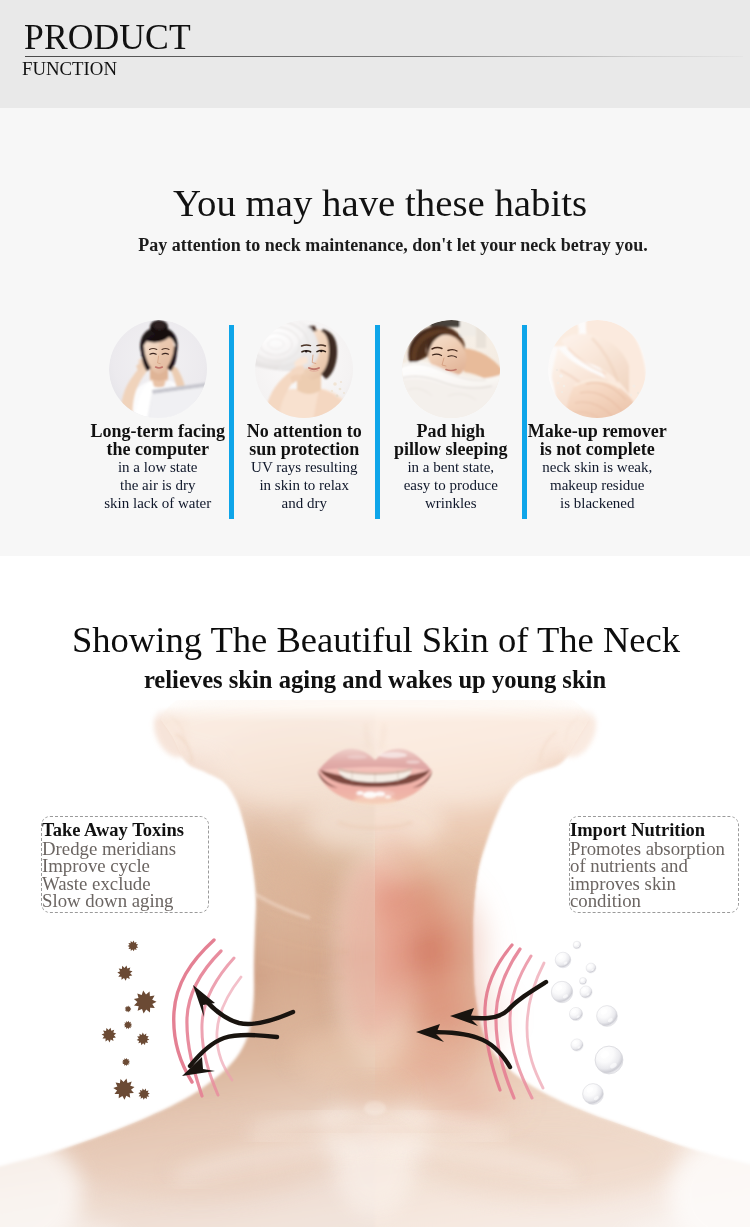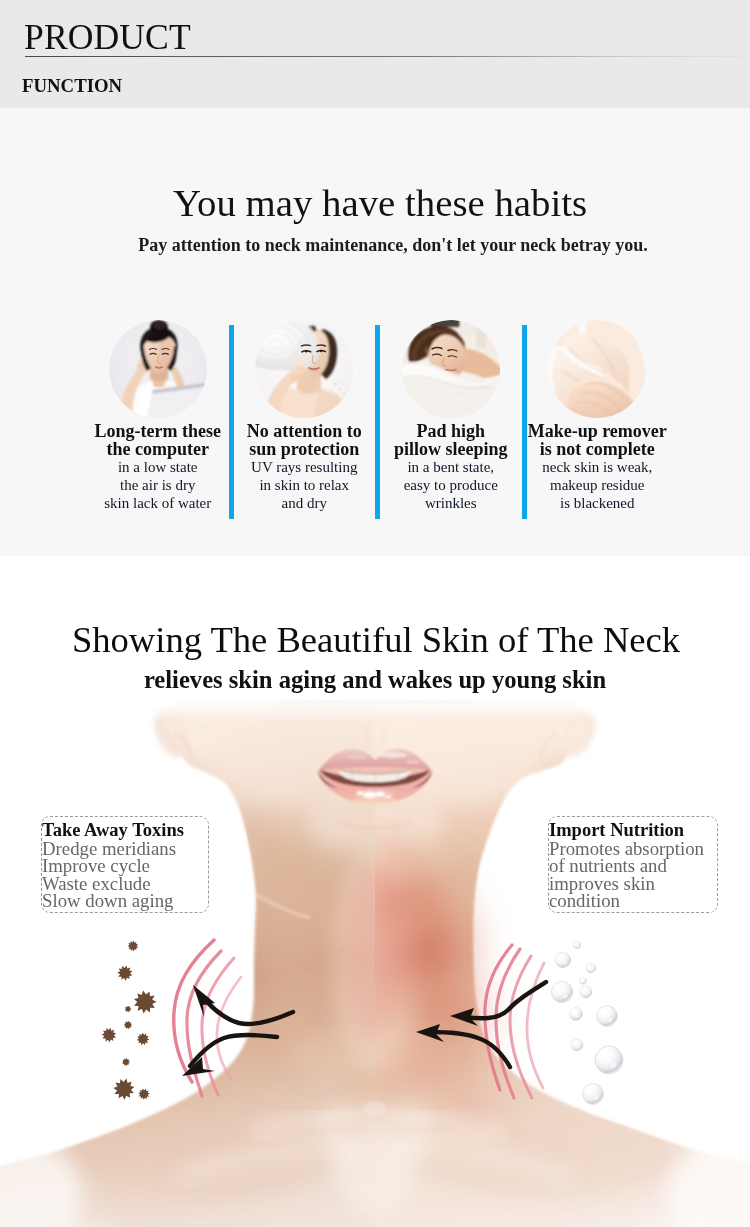--- a/index.html
+++ b/index.html
@@ -6,22 +6,22 @@
   body{width:750px;height:1227px;overflow:hidden;background:#fff;
        font-family:"Liberation Serif",serif;-webkit-font-smoothing:antialiased;}
   .page{position:relative;width:750px;height:1227px;overflow:hidden;}
 
   
   .hdr{position:absolute;left:0;top:0;width:750px;height:108px;background:#e9e9e9;}
   .hdr-title{position:absolute;left:24px;top:20px;font-size:35.6px;line-height:1;
     font-weight:400;color:#111;letter-spacing:0.1px;font-family:"Liberation Serif",serif;}
   .hdr-rule{position:absolute;left:25px;top:56px;width:718px;height:1px;
     background:linear-gradient(to right,#4a4a4a 0%,#777 55%,#cfcfcf 85%,#e4e4e4 100%);}
-  .hdr-sub{position:absolute;left:22px;top:77px;font-size:18.8px;line-height:1;
-    font-weight:700;color:#111;letter-spacing:0;}
+  .hdr-sub{position:absolute;left:22px;top:60px;font-size:18.8px;line-height:1;
+    font-weight:400;color:#111;letter-spacing:0;}
 
   
   .habits{position:absolute;left:0;top:108px;width:750px;height:448px;background:#f7f7f7;}
   .habits-title{position:absolute;left:5px;top:184px;width:750px;text-align:center;
     font-size:38.8px;font-weight:400;color:#121212;letter-spacing:0;line-height:1;}
   .habits-sub{position:absolute;left:18px;top:236px;width:750px;text-align:center;
     font-size:18px;font-weight:700;color:#1c1c1c;line-height:1;}
 
   .cols{position:absolute;left:87px;top:325px;width:581px;height:194px;display:flex;}
   .col{position:relative;width:145px;text-align:center;}
@@ -35,21 +35,21 @@
   .sc-title{position:absolute;left:1px;top:622px;width:750px;text-align:center;
     font-size:36.6px;font-weight:400;color:#0d0d0d;line-height:1;}
   .sc-sub{position:absolute;left:0;top:668px;width:750px;text-align:center;
     font-size:24.6px;font-weight:700;color:#111;line-height:1;}
 
   .card{position:absolute;border:1px dashed #9a9a9a;border-radius:9px;
      background:rgba(255,255,255,.55);box-sizing:border-box;}
   .card-t{font-size:18.5px;font-weight:700;color:#111;line-height:17.6px;}
   .card-l{font-size:18.8px;color:#6b6562;line-height:17.6px;}
   #card-left{left:41px;top:816px;width:168px;height:97px;padding-top:5px;overflow:hidden;}
-  #card-right{left:548px;top:816px;width:170px;height:97px;padding-top:5px;overflow:hidden;}
+  #card-right{left:569px;top:816px;width:170px;height:97px;padding-top:5px;overflow:hidden;}
 
   .photowrap{position:absolute;left:0;top:700px;width:750px;height:527px;}
 </style>
 </head>
 <body>
 
 <div class="page">
 
   <div class="hdr">
     <div class="hdr-title">PRODUCT</div>
@@ -133,21 +133,21 @@
 <path d="M46.6 47 Q50 48.8 53.4 47" stroke="#c2736a" stroke-width="1.5" fill="none" stroke-linecap="round"></path>
 </g>
 <g filter="url(#sb0)">
 <path d="M43 70 L102 62 L102 102 L38 102 Z" fill="url(#g0lp)"></path>
 <path d="M43 70 L102 62 L102 66 L44 74 Z" fill="#c6c6ce"></path>
 <path d="M38 102 L44 74 L102 66 L102 102 Z" fill="#f0f0f3"></path>
 </g>
 </g>
 </svg></div>
         <div class="ctitle">
-          <div>Long-term these</div>
+          <div>Long-term facing</div>
           <div>the computer</div>
         </div>
         <div class="cdesc">
           <div>in a low state</div>
           <div>the air is dry</div>
           <div>skin lack of water</div>
         </div>
       </div>
     </div>
     <div class="col">

